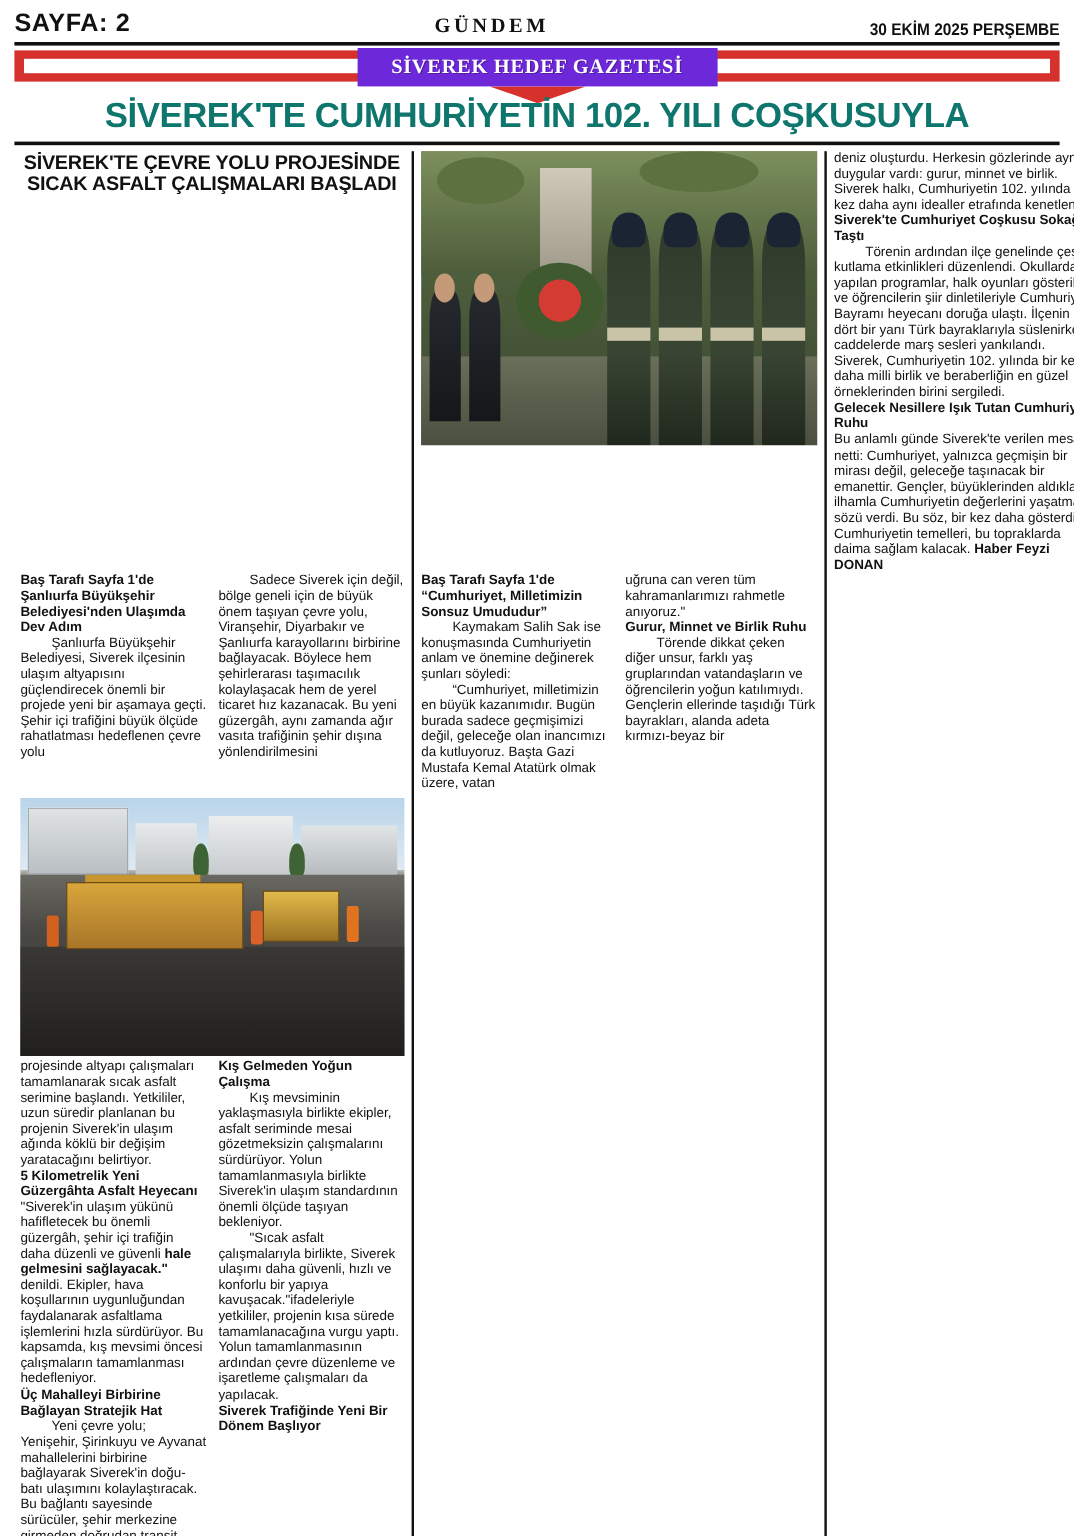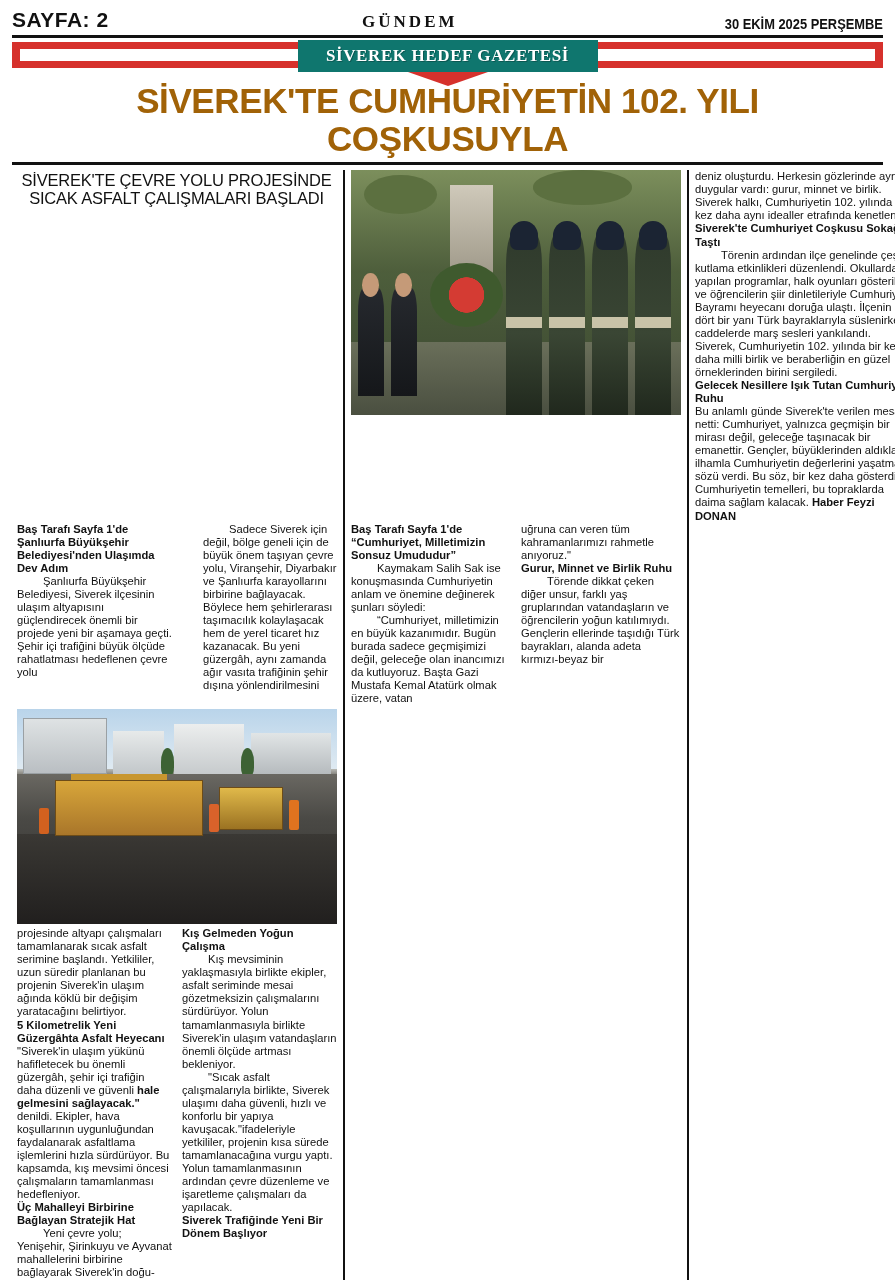--- a/index.html
+++ b/index.html
@@ -44,41 +44,41 @@
     position: absolute; left: 0; right: 0; top: 0; height: 26px;
     background: #d6312c;
   }
   .ribbon-inner-l, .ribbon-inner-r {
     position: absolute; top: 7px; height: 12px; background: #ffffff;
   }
   .ribbon-inner-l { left: 8px; width: 295px; }
   .ribbon-inner-r { right: 8px; width: 295px; }
   .ribbon-center {
     position: absolute; left: 50%; transform: translateX(-50%);
-    top: -2px; width: 300px; height: 32px; background: #0f766e;
+    top: -2px; width: 300px; height: 32px; background: #6d28d9;
     display: flex; align-items: center; justify-content: center;
   }
   .ribbon-center .txt {
     color: #fff; font-weight: bold; font-size: 17px; letter-spacing: .6px;
     font-family: "Liberation Serif", serif;
     text-shadow: 1px 1px 0 rgba(0,0,0,.25);
   }
   .ribbon-tail {
     position: absolute; left: 50%; transform: translateX(-50%);
     top: 30px; width: 0; height: 0;
     border-left: 40px solid transparent; border-right: 40px solid transparent;
     border-top: 14px solid #d6312c;
   }
 
   
   .main-headline {
     text-align: center; margin: 6px 4px 2px 4px;
     font-family: "Liberation Sans", sans-serif;
-    font-weight: bold; font-size: 35px; line-height: 1.09;
-    letter-spacing: -0.4px; color: #a16207;
+    font-weight: bold; font-size: 29px; line-height: 1.09;
+    letter-spacing: -0.4px; color: #0f766e;
     transform: scaleX(1.0);
   }
   .main-headline .l2 { display: block; }
   .rule-under-head { height: 3px; background: #111; margin: 4px 4px 0 4px; }
 
   
   .grid {
     display: grid;
     grid-template-columns: 165px 165px 4px 170px 170px 4px 113px 113px;
     column-gap: 0;
@@ -91,21 +91,21 @@
   .body-text {
     font-size: 11.2px; line-height: 1.165;
     text-align: left; color: #111;
     font-family: "Liberation Sans", sans-serif;
   }
   .body-text p { margin: 0; }
   .body-text .ind { text-indent: 26px; }
   .body-text b, .body-text strong { font-weight: bold; }
 
   .sub-head {
-    text-align: center; font-weight: normal;
+    text-align: center; font-weight: bold;
     font-family: "Liberation Sans", sans-serif;
     font-size: 16.5px; line-height: 1.08; letter-spacing: -0.2px;
     margin: 2px 1px 4px 0;
   }
 
   
   .photo { position: relative; overflow: hidden; border: 0; }
 
   
   .photo-asphalt {
@@ -252,21 +252,21 @@
         <p><span>Bu anlamlı günde Siverek'te verilen mesaj netti: Cumhuriyet, yalnızca geçmişin bir mirası değil, geleceğe taşınacak bir emanettir. Gençler, büyüklerinden aldıkları ilhamla Cumhuriyetin değerlerini yaşatma sözü verdi. Bu söz, bir kez daha gösterdi ki; Cumhuriyetin temelleri, bu topraklarda daima sağlam kalacak. </span><b>Haber Feyzi DONAN</b></p>
       </div>
     </div>
 
     <div class="col" style="grid-column:1;">
       <div class="body-text">
         <p><b>Baş Tarafı Sayfa 1'de Şanlıurfa Büyükşehir Belediyesi'nden Ulaşımda Dev Adım</b></p>
         <p class="ind">Şanlıurfa Büyükşehir Belediyesi, Siverek ilçesinin ulaşım altyapısını güçlendirecek önemli bir projede yeni bir aşamaya geçti. Şehir içi trafiğini büyük ölçüde rahatlatması hedeflenen çevre yolu</p>
       </div>
     </div>
-    <div class="col" style="grid-column:2;margin-left:21px;">
+    <div class="col" style="grid-column:2;">
       <div class="body-text">
         <p class="ind">Sadece Siverek için değil, bölge geneli için de büyük önem taşıyan çevre yolu, Viranşehir, Diyarbakır ve Şanlıurfa karayollarını birbirine bağlayacak. Böylece hem şehirlerarası taşımacılık kolaylaşacak hem de yerel ticaret hız kazanacak. Bu yeni güzergâh, aynı zamanda ağır vasıta trafiğinin şehir dışına yönlendirilmesini</p>
       </div>
     </div>
 
     <div class="col" style="grid-column:4;">
       <div class="body-text">
         <p><b>Baş Tarafı Sayfa 1'de “Cumhuriyet, Milletimizin Sonsuz Umududur”</b></p>
         <p class="ind">Kaymakam Salih Sak ise konuşmasında Cumhuriyetin anlam ve önemine değinerek şunları söyledi:</p>
         <p class="ind">“Cumhuriyet, milletimizin en büyük kazanımıdır. Bugün burada sadece geçmişimizi değil, geleceğe olan inancımızı da kutluyoruz. Başta Gazi Mustafa Kemal Atatürk olmak üzere, vatan</p>
@@ -307,21 +307,21 @@
         <p><span>"Siverek'in ulaşım yükünü hafifletecek bu önemli güzergâh, şehir içi trafiğin daha düzenli ve güvenli </span><b>hale gelmesini sağlayacak."</b><span> denildi. Ekipler, hava koşullarının uygunluğundan faydalanarak asfaltlama işlemlerini hızla sürdürüyor. Bu kapsamda, kış mevsimi öncesi çalışmaların tamamlanması hedefleniyor.</span></p>
         <p><b>Üç Mahalleyi Birbirine Bağlayan Stratejik Hat</b></p>
         <p class="ind">Yeni çevre yolu; Yenişehir, Şirinkuyu ve Ayvanat mahallelerini birbirine bağlayarak Siverek'in doğu-batı ulaşımını kolaylaştıracak. Bu bağlantı sayesinde sürücüler, şehir merkezine girmeden doğrudan transit geçiş yapabilecek. Proje tamamlandığında, Siverek'in ana arterlerinde gözle görülür bir trafik rahatlaması bekleniyor. Vatandaşlar, yeni yolun hizmete girmesiyle birlikte hem zamandan tasarruf edecek hem de daha konforlu bir sürüş deneyimi yaşayacak.</p>
 
       </div>
     </div>
 
     <div class="col" style="grid-column:2;">
       <div class="body-text">
         <p><b>Kış Gelmeden Yoğun Çalışma</b></p>
-        <p class="ind">Kış mevsiminin yaklaşmasıyla birlikte ekipler, asfalt seriminde mesai gözetmeksizin çalışmalarını sürdürüyor. Yolun tamamlanmasıyla birlikte Siverek'in ulaşım vatandaşların önemli ölçüde artması bekleniyor.</p>
+        <p class="ind">Kış mevsiminin yaklaşmasıyla birlikte ekipler, asfalt seriminde mesai gözetmeksizin çalışmalarını sürdürüyor. Yolun tamamlanmasıyla birlikte Siverek'in ulaşım standardının önemli ölçüde taşıyan bekleniyor.</p>
         <p class="ind">"Sıcak asfalt çalışmalarıyla birlikte, Siverek ulaşımı daha güvenli, hızlı ve konforlu bir yapıya kavuşacak."ifadeleriyle yetkililer, projenin kısa sürede tamamlanacağına vurgu yaptı. Yolun tamamlanmasının ardından çevre düzenleme ve işaretleme çalışmaları da yapılacak.</p>
         <p><b>Siverek Trafiğinde Yeni Bir Dönem Başlıyor</b></p>
 
       </div>
     </div>
 
   </div>
 </div>
 
 </body></html>

